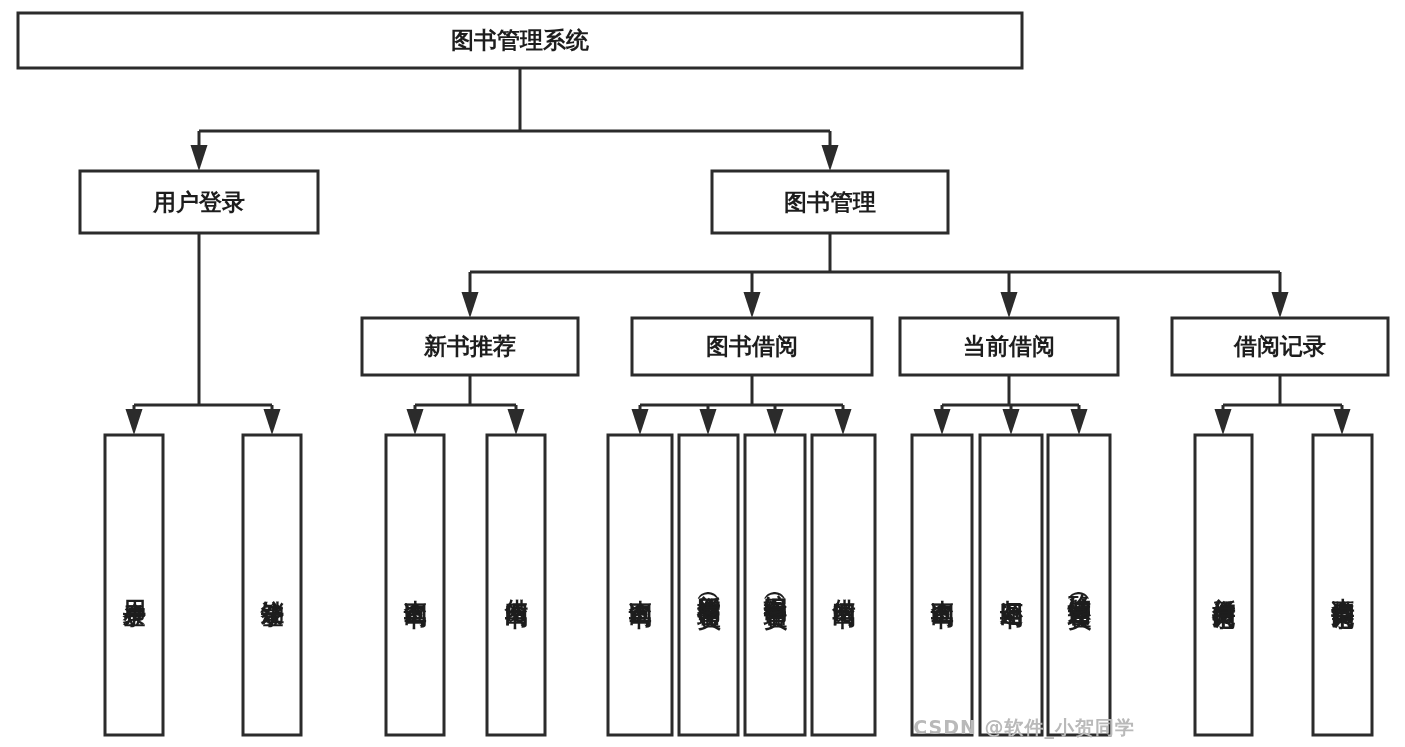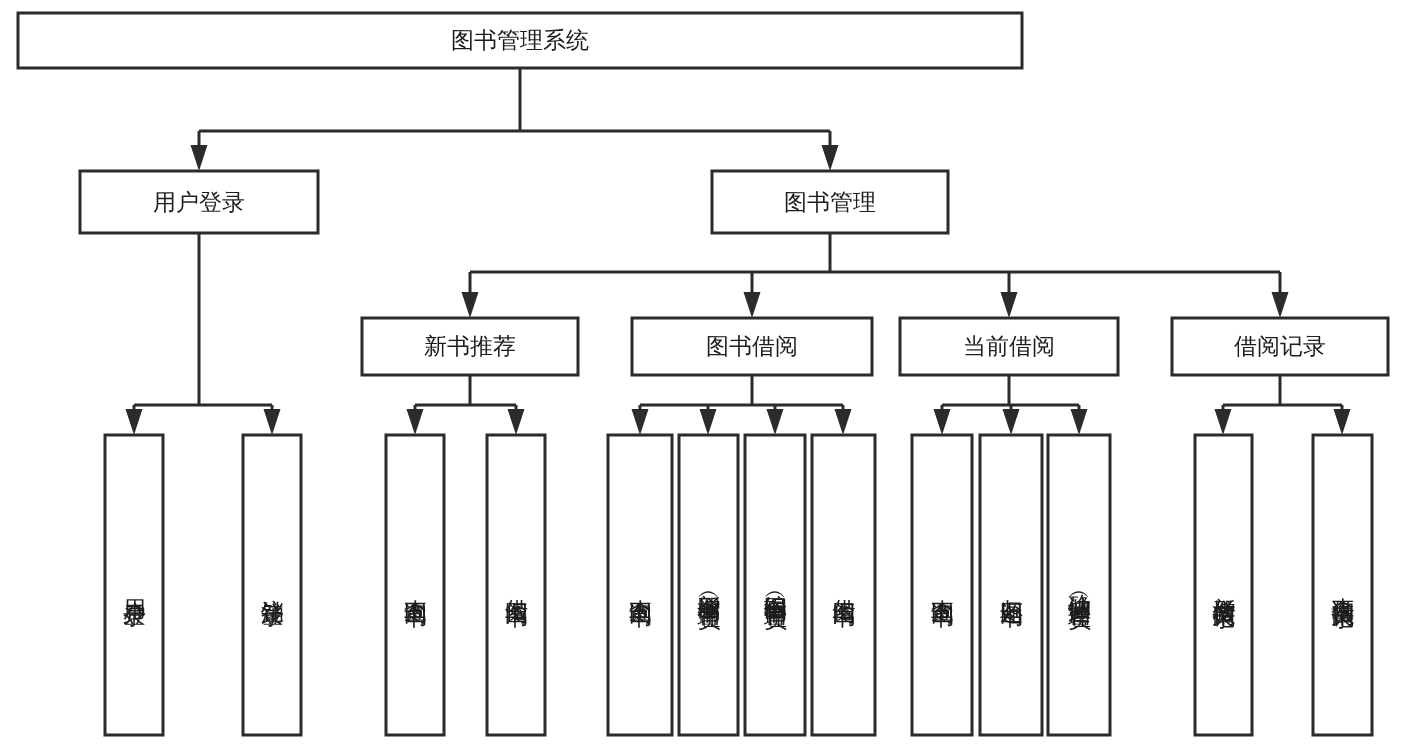--- a/index.html
+++ b/index.html
@@ -12,20 +12,21 @@
     width: 1405px;
     height: 747px;
     font-family: "DejaVu Sans", "Liberation Sans", sans-serif;
     overflow: hidden;
   }
   #diagram-root {
     position: relative;
     width: 1145px;
     height: 747px;
     background: #ffffff;
+    font-weight: bold;
   }
   svg#diagram-svg {
     position: absolute;
     left: 0;
     top: 0;
     width: 1405px;
     height: 747px;
     display: block;
   }
   .node-box {
@@ -192,14 +193,15 @@
       <div class="leaf-label" style="left: 679px; top: 435px; width: 59px; height: 300px;">新增图书（管理员）</div>
       <div class="leaf-label" style="left: 745px; top: 435px; width: 60px; height: 300px;">编辑图书（管理员）</div>
       <div class="leaf-label" style="left: 812px; top: 435px; width: 63px; height: 300px;">借阅图书</div>
       <div class="leaf-label" style="left: 912px; top: 435px; width: 60px; height: 300px;">查询图书</div>
       <div class="leaf-label" style="left: 980px; top: 435px; width: 62px; height: 300px;">归还图书</div>
       <div class="leaf-label" style="left: 1048px; top: 435px; width: 62px; height: 300px;">确认归还（管理员）</div>
       <div class="leaf-label" style="left: 1195px; top: 435px; width: 57px; height: 300px;">新增借阅记录</div>
       <div class="leaf-label" style="left: 1313px; top: 435px; width: 59px; height: 300px;">查询借阅记录</div>
     </div>
 
+  <div id="watermark">CSDN @软件_小贺同学</div>
 
 </div>
 
 </body></html>

